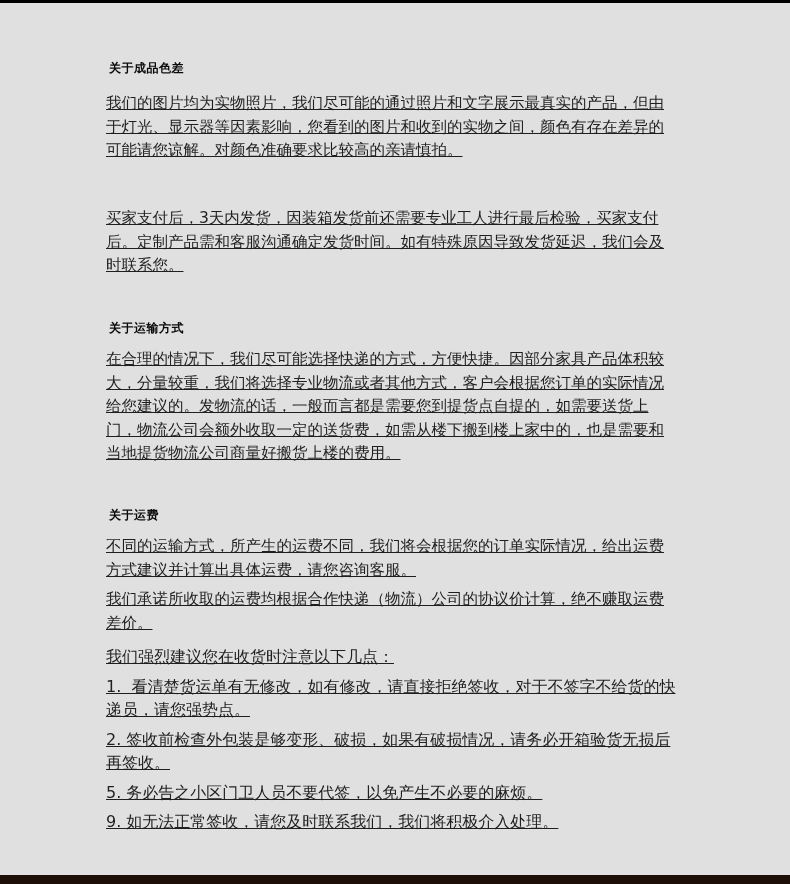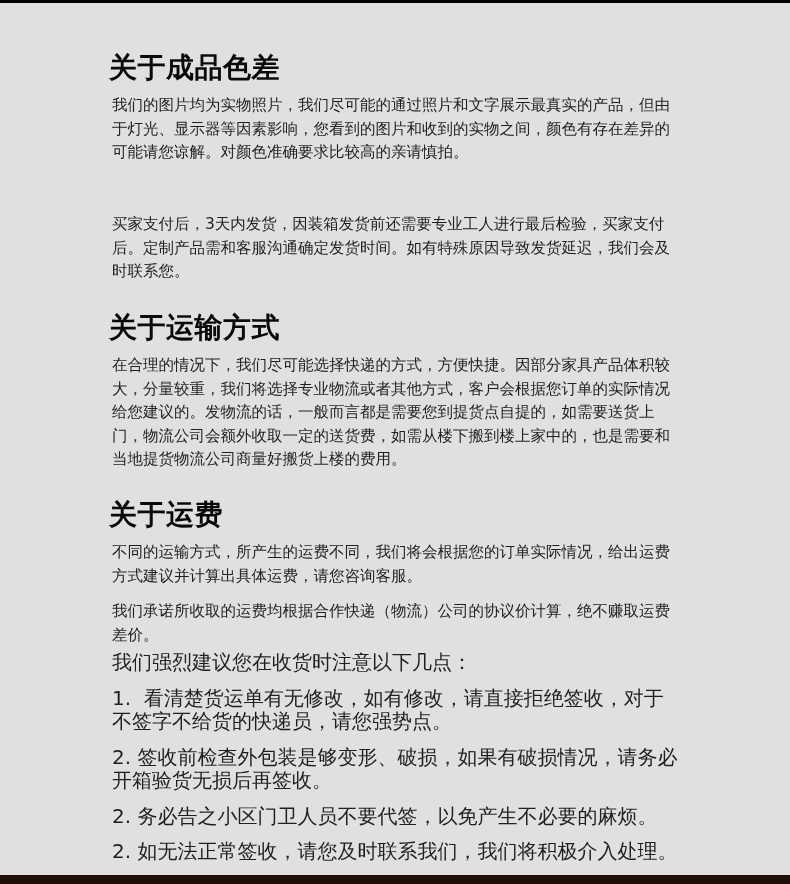--- a/index.html
+++ b/index.html
@@ -36,40 +36,41 @@
     background: var(--bottom-bar);
   }
   .sec {
     position: absolute;
     left: 100px;
     width: 584px;
     color: var(--text);
   }
   .sec h2 {
     margin: 0 0 4px 9px;
-    font-size: 28px;
+    font-size: 12px;
     line-height: 28px;
     font-weight: 700;
     color: var(--heading);
     letter-spacing: 0.5px;
   }
   .sec p {
-    margin: 12px;
+    margin: 6px;
     font-size: 15.5px;
     line-height: 23.5px;
     white-space: pre-wrap;
     word-break: break-word;
+    text-decoration: underline;
   }
   .s1 { top: 54px; }
   .s1 h2 { margin-bottom: 10px; }
   .s2 { top: 201px; }
   .s3 { top: 314px; }
   .s4 { top: 501px; }
   .s5 { top: 639px; width: 590px; }
-  .s5 p { font-size: 20px; line-height: 23.5px; }
+  .s5 p { font-size: 16px; line-height: 23.5px; }
 </style>
 </head>
 <body>
 
 <div class="page">
 
   <div class="top-bar"></div>
 
   <section class="sec s1">
     <h2>关于成品色差</h2>
@@ -88,19 +89,19 @@
 
   <section class="sec s3">
     <h2>关于运输方式</h2>
     <p>在合理的情况下，我们尽可能选择快递的方式，方便快捷。因部分家具产品体积较大，分量较重，我们将选择专业物流或者其他方式，客户会根据您订单的实际情况给您建议的。发物流的话，一般而言都是需要您到提货点自提的，如需要送货上门，物流公司会额外收取一定的送货费，如需从楼下搬到楼上家中的，也是需要和当地提货物流公司商量好搬货上楼的费用。</p>
   </section>
 
   <section class="sec s5">
     <p>我们强烈建议您在收货时注意以下几点：</p>
     <p>1.  看清楚货运单有无修改，如有修改，请直接拒绝签收，对于不签字不给货的快递员，请您强势点。</p>
     <p>2. 签收前检查外包装是够变形、破损，如果有破损情况，请务必开箱验货无损后再签收。</p>
-    <p>2. 务必告之小区门卫人员不要代签，以免产生不必要的麻烦。</p>
-    <p>2. 如无法正常签收，请您及时联系我们，我们将积极介入处理。</p>
+    <p>5. 务必告之小区门卫人员不要代签，以免产生不必要的麻烦。</p>
+    <p>9. 如无法正常签收，请您及时联系我们，我们将积极介入处理。</p>
   </section>
 
   <div class="bottom-bar"></div>
 
 </div>
 
 </body></html>

